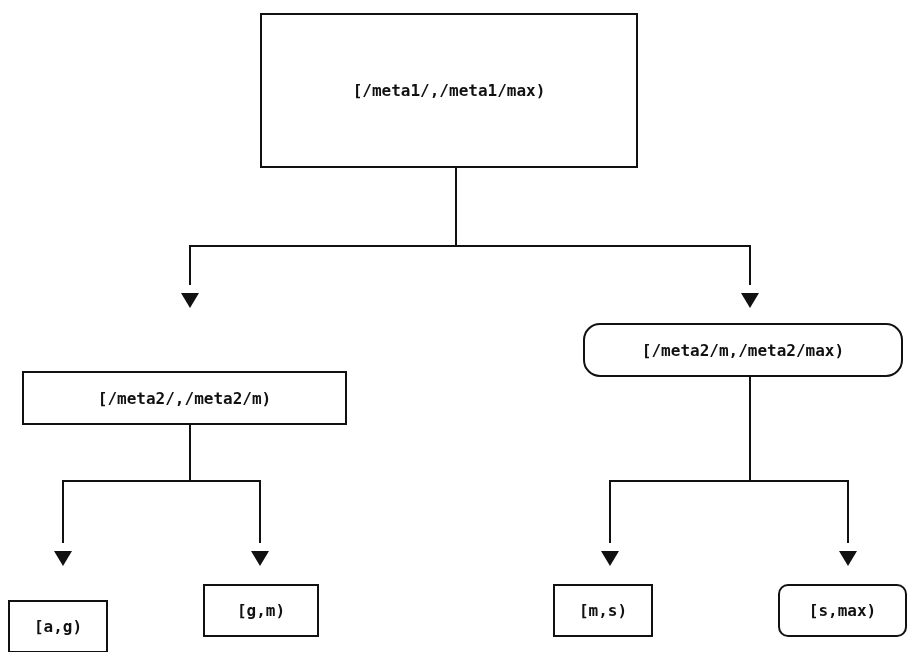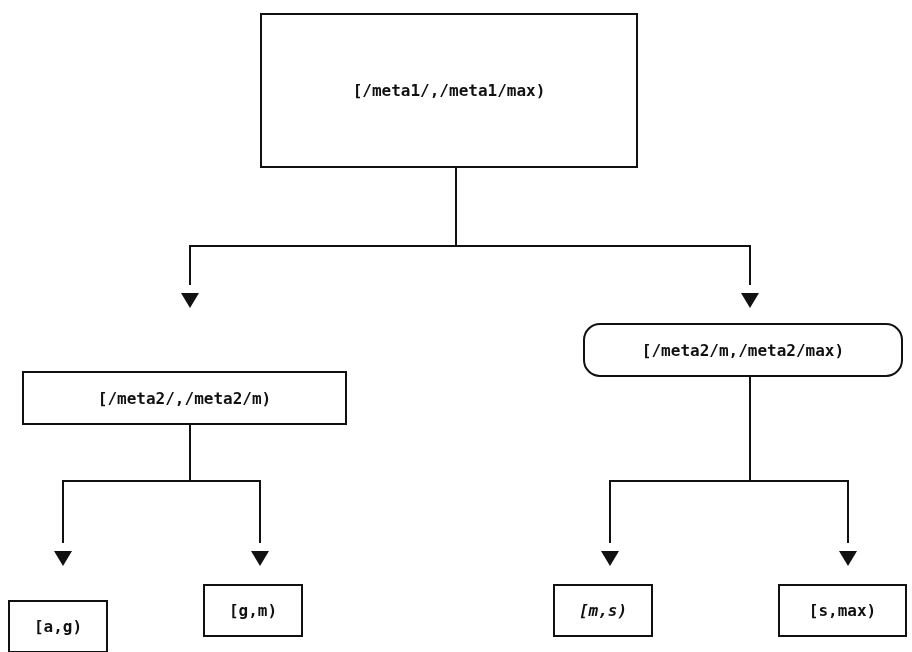--- a/index.html
+++ b/index.html
@@ -47,23 +47,23 @@
     justify-content: center;
     white-space: nowrap;
     font-size: 16px;
     font-weight: 700;
     letter-spacing: 0;
   }
   .node-root  { left: 260px; top: 13px;  width: 378px; height: 155px; }
   .node-left  { left: 22px;  top: 323px; width: 325px; height: 54px; margin-top: 48px; }
   .node-right { left: 583px; top: 323px; width: 320px; height: 54px; border-radius: 17px; }
   .node-leaf-ag   { left: 8px;   top: 584px; width: 100px; height: 53px; margin-top: 16px; }
-  .node-leaf-gm   { left: 203px; top: 584px; width: 100px; height: 53px; }
-  .node-leaf-ms   { left: 553px; top: 584px; width: 100px; height: 53px; font-style: italic; }
-  .node-leaf-smax { left: 778px; top: 584px; width: 129px; height: 53px; }
+  .node-leaf-gm   { left: 203px; top: 584px; width: 116px; height: 53px; }
+  .node-leaf-ms   { left: 553px; top: 584px; width: 100px; height: 53px; }
+  .node-leaf-smax { left: 778px; top: 584px; width: 129px; height: 53px; border-radius: 10px; }
 </style>
 </head>
 <body>
 
 <div class="canvas">
 
   <svg class="edges" viewBox="0 0 912 652" xmlns="http://www.w3.org/2000/svg">
 
     <path class="edge" d="M456 168 V246"></path>
 

